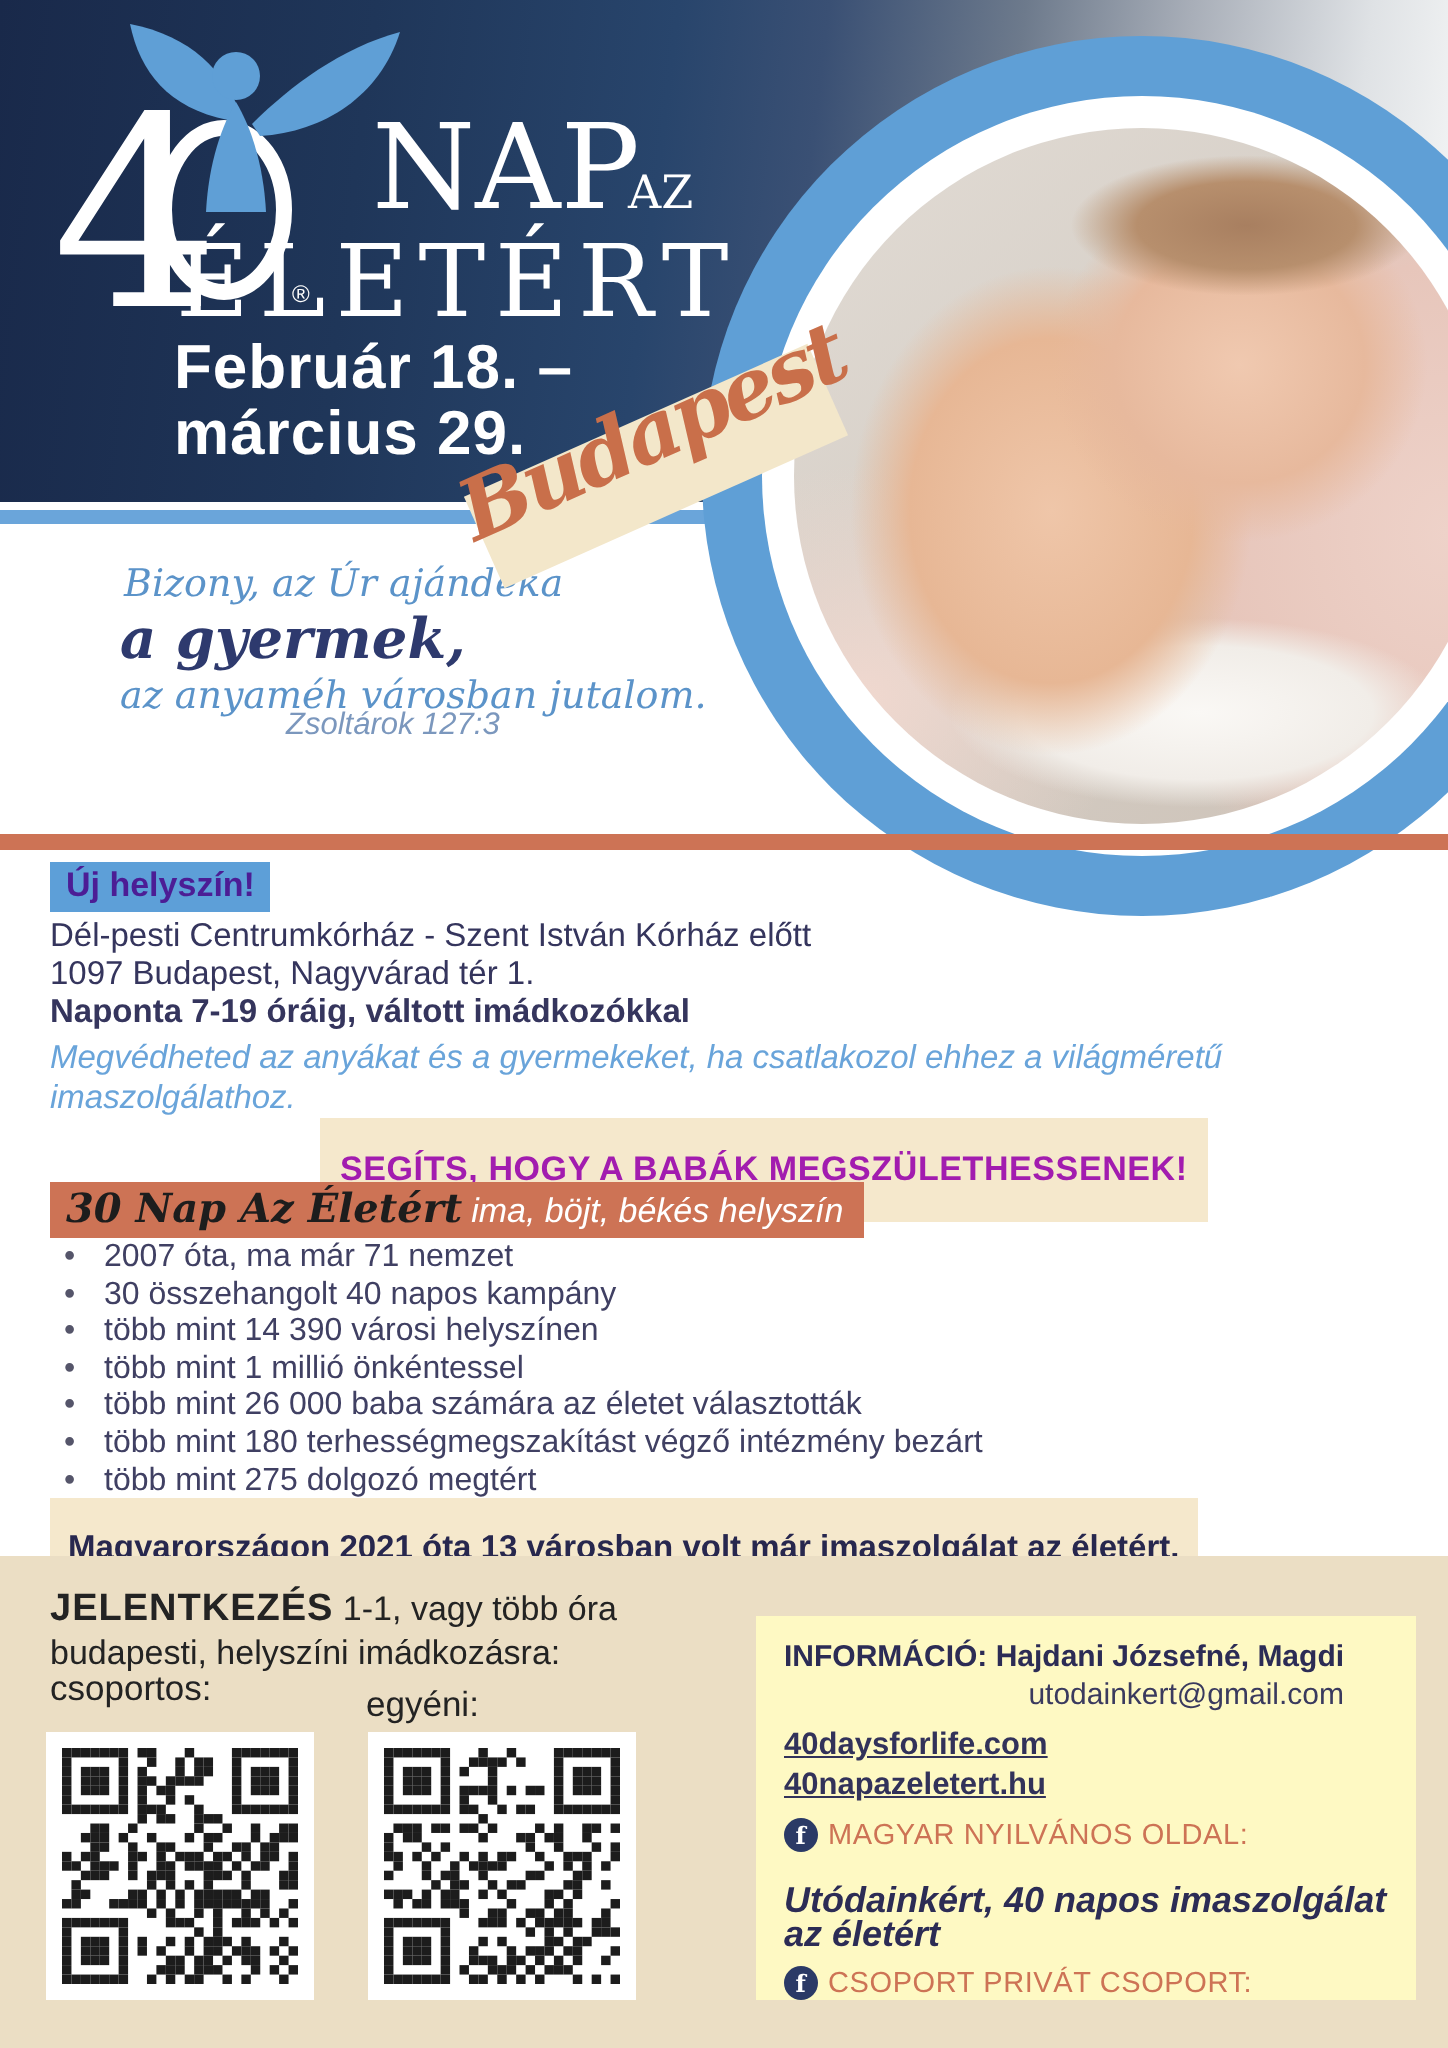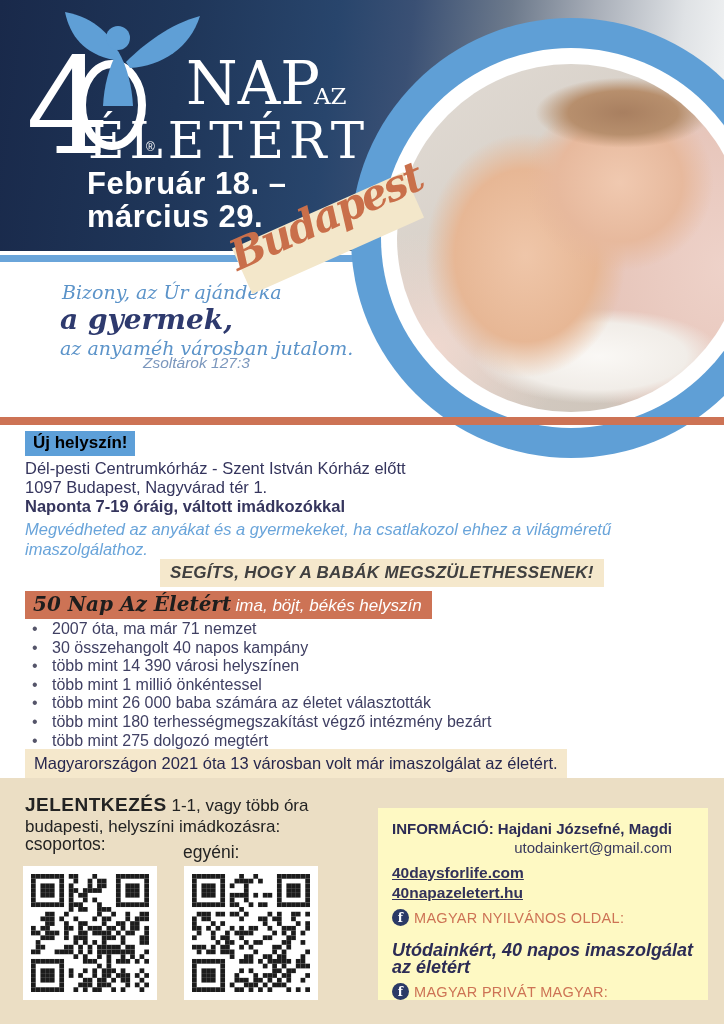--- a/index.html
+++ b/index.html
@@ -40,38 +40,38 @@
   
   .q{position:absolute;font-family:"DejaVu Serif",serif;font-style:italic;white-space:nowrap;}
   .q1{left:62px;top:281px;font-size:19px;color:#5b93c9;}
   .q2{left:60px;top:303px;font-size:28px;font-weight:bold;color:#2e3a6e;}
   .q3{left:60px;top:337px;font-size:19px;color:#5b93c9;}
   .qref{position:absolute;left:143px;top:354px;font-style:italic;font-size:15.5px;color:#7b97bd;}
 
   .divider{position:absolute;left:0;top:417px;width:724px;height:8px;background:#cd7355;z-index:7;}
 
   
-  .badge-new{position:absolute;left:25px;top:431px;background:#5d9fd8;color:#000000;font-weight:bold;
+  .badge-new{position:absolute;left:25px;top:431px;background:#5d9fd8;color:#4c1d95;font-weight:bold;
              font-size:17px;padding:2px 8px 3px 8px;}
   .addr{position:absolute;left:25px;top:459px;color:#35355d;font-size:16.5px;line-height:19px;}
   .addr .b3{font-weight:bold;}
   .invite{position:absolute;left:25px;top:519px;width:672px;font-style:italic;color:#69a4da;
           font-size:16.5px;line-height:20px;}
-  .help{position:absolute;left:160px;top:559px;background:#f5e8cc;color:#404040;font-weight:bold;
-        font-size:17px;padding:4px 10px;letter-spacing:.3px;font-style:italic;}
+  .help{position:absolute;left:160px;top:559px;background:#f5e8cc;color:#a21caf;font-weight:bold;
+        font-size:17px;padding:16px 10px;letter-spacing:.3px;}
   .campaign{position:absolute;left:25px;top:591px;background:#cd7355;padding:1px 10px 3px 8px;
             white-space:nowrap;}
   .campaign .script{font-family:"DejaVu Serif",serif;font-style:italic;font-weight:bold;
                     font-size:20px;color:#1d1d1d;}
   .campaign .tagline{font-style:italic;font-size:17px;color:#ffffff;}
   .stats{position:absolute;left:30px;top:620px;margin:0;padding:0;list-style:none;}
   .stats li{position:relative;padding-left:22px;font-size:16px;line-height:18.6px;color:#404063;}
   .stats li::before{content:"\2022";position:absolute;left:2px;color:#55556a;}
-  .hungary{position:absolute;left:25px;top:749px;background:#f5e8cc;color:#27274e;font-weight:normal;
-           font-size:16.5px;padding:5px 9px;white-space:nowrap;}
+  .hungary{position:absolute;left:25px;top:749px;background:#f5e8cc;color:#27274e;font-weight:bold;
+           font-size:16.5px;padding:16px 9px;white-space:nowrap;}
 
   
   .bottom{position:absolute;left:0;top:778px;width:724px;height:282px;background:#ebdec4;}
   .signup-l1{position:absolute;left:25px;top:16px;font-size:17px;color:#232323;}
   .signup-l1 .big{font-weight:bold;font-size:19px;letter-spacing:.5px;}
   .signup-l2{position:absolute;left:25px;top:39px;font-size:17px;color:#232323;}
   .qr-label1{position:absolute;left:25px;top:56px;font-size:17.5px;color:#232323;}
   .qr-label2{position:absolute;left:183px;top:64px;font-size:17.5px;color:#232323;}
   .qr-box{position:absolute;width:134px;height:134px;background:#ffffff;box-sizing:border-box;
           padding:8px;top:88px;}
@@ -142,21 +142,21 @@
     <div>Dél-pesti Centrumkórház - Szent István Kórház előtt</div>
     <div>1097 Budapest, Nagyvárad tér 1.</div>
     <div class="b3">Naponta 7-19 óráig, váltott imádkozókkal</div>
   </div>
 
   <div class="invite">Megvédheted az anyákat és a gyermekeket, ha csatlakozol ehhez a világméretű imaszolgálathoz.</div>
 
   <div class="help">SEGÍTS, HOGY A BABÁK MEGSZÜLETHESSENEK!</div>
 
   <div class="campaign">
-    <span class="script">50 Nap Az Életért</span>
+    <span class="script">30 Nap Az Életért</span>
     <span class="tagline"> ima, böjt, békés helyszín</span>
   </div>
 
   <ul class="stats">
 
   <li><span>2007 óta, ma már 71 nemzet</span></li>
       <li><span>30 összehangolt 40 napos kampány</span></li>
       <li><span>több mint 14 390 városi helyszínen</span></li>
       <li><span>több mint 1 millió önkéntessel</span></li>
       <li><span>több mint 26 000 baba számára az életet választották</span></li>
@@ -774,18 +774,18 @@
       <div><a class="info-link" href="#">40napazeletert.hu</a></div>
 
       <div class="fb-row">
         <span class="fb-icon">f</span>
         <span>MAGYAR NYILVÁNOS OLDAL:</span>
       </div>
       <div class="fb-name">Utódainkért, 40 napos imaszolgálat az életért</div>
 
       <div class="fb-row">
         <span class="fb-icon">f</span>
-        <span>MAGYAR PRIVÁT MAGYAR:</span>
+        <span>CSOPORT PRIVÁT CSOPORT:</span>
       </div>
     </div>
   </div>
 
 </div>
 
 </body></html>

